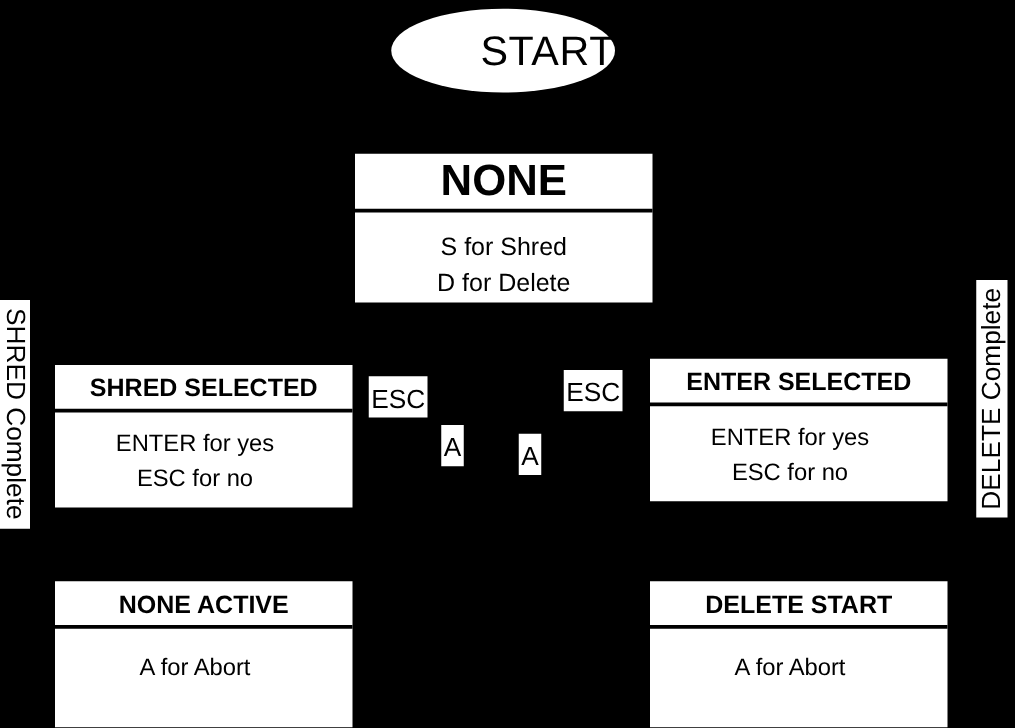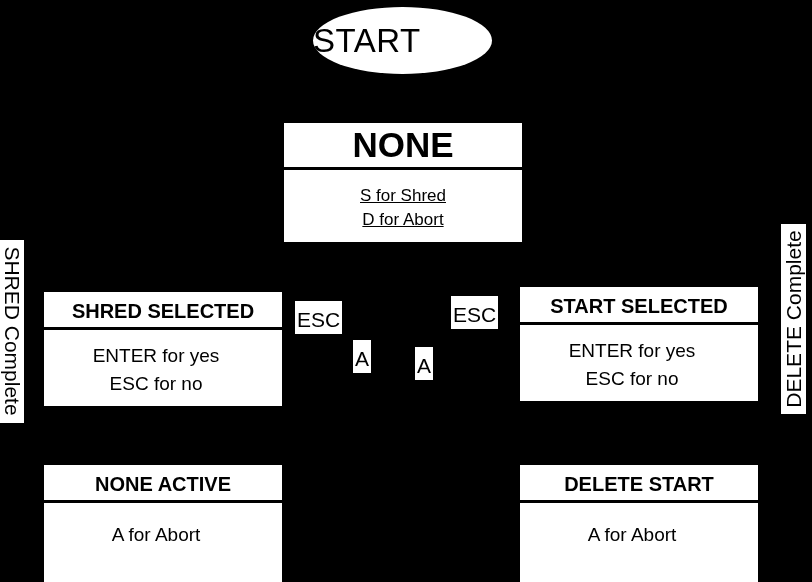--- a/index.html
+++ b/index.html
@@ -22,21 +22,21 @@
   .start-node {
     position: absolute;
     left: 313px;
     top: 7px;
     width: 179px;
     height: 67px;
     background: #ffffff;
     border-radius: 50%;
     display: flex;
     align-items: center;
-    justify-content: flex-start;
+    justify-content: flex-end;
   }
   .start-node .start-label {
     color: #000000;
     font-size: 33px;
     font-weight: 400;
     letter-spacing: 0.5px;
     line-height: 1;
   }
 
   
@@ -67,21 +67,21 @@
     flex: 1 1 auto;
   }
   .state-body .line {
     display: block;
     white-space: nowrap;
   }
 
   
   #state-none          { left: 284px; top: 123px;  width: 238px; height: 119px; }
   #state-none .state-title { font-size: 35px; padding: 4px 6px 3px 6px; }
-  #state-none .state-body  { font-size: 17px; padding: 14px 6px 10px 6px; text-decoration: underline; }
+  #state-none .state-body  { font-size: 20px; padding: 14px 6px 10px 6px; }
 
   #state-shred-selected  { left: 44px;  top: 292px; width: 238px; height: 114px; }
   #state-delete-selected { left: 520px; top: 287px; width: 238px; height: 114px; }
 
   #state-shred-active    { left: 44px;  top: 465px; width: 238px; height: 125px; }
   #state-delete-active   { left: 520px; top: 465px; width: 238px; height: 125px; }
 
   #state-shred-active .state-body,
   #state-delete-active .state-body { padding-top: 18px; }
 
@@ -142,34 +142,34 @@
 <div id="canvas">
 
   <div class="start-node">
     <span class="start-label">START</span>
   </div>
 
   <div class="state-box" id="state-none">
     <div class="state-title">NONE</div>
     <div class="state-body">
       <span class="line">S for Shred</span>
-      <span class="line">D for Abort</span>
+      <span class="line">D for Delete</span>
     </div>
   </div>
 
   <div class="state-box" id="state-shred-selected">
     <div class="state-title">SHRED SELECTED</div>
     <div class="state-body">
       <span class="line">ENTER for yes</span>
       <span class="line">ESC for no</span>
     </div>
   </div>
 
   <div class="state-box" id="state-delete-selected">
-    <div class="state-title">START SELECTED</div>
+    <div class="state-title">ENTER SELECTED</div>
     <div class="state-body">
       <span class="line">ENTER for yes</span>
       <span class="line">ESC for no</span>
     </div>
   </div>
 
   <div class="state-box" id="state-shred-active">
     <div class="state-title">NONE ACTIVE</div>
     <div class="state-body">
       <span class="line">A for Abort</span>

